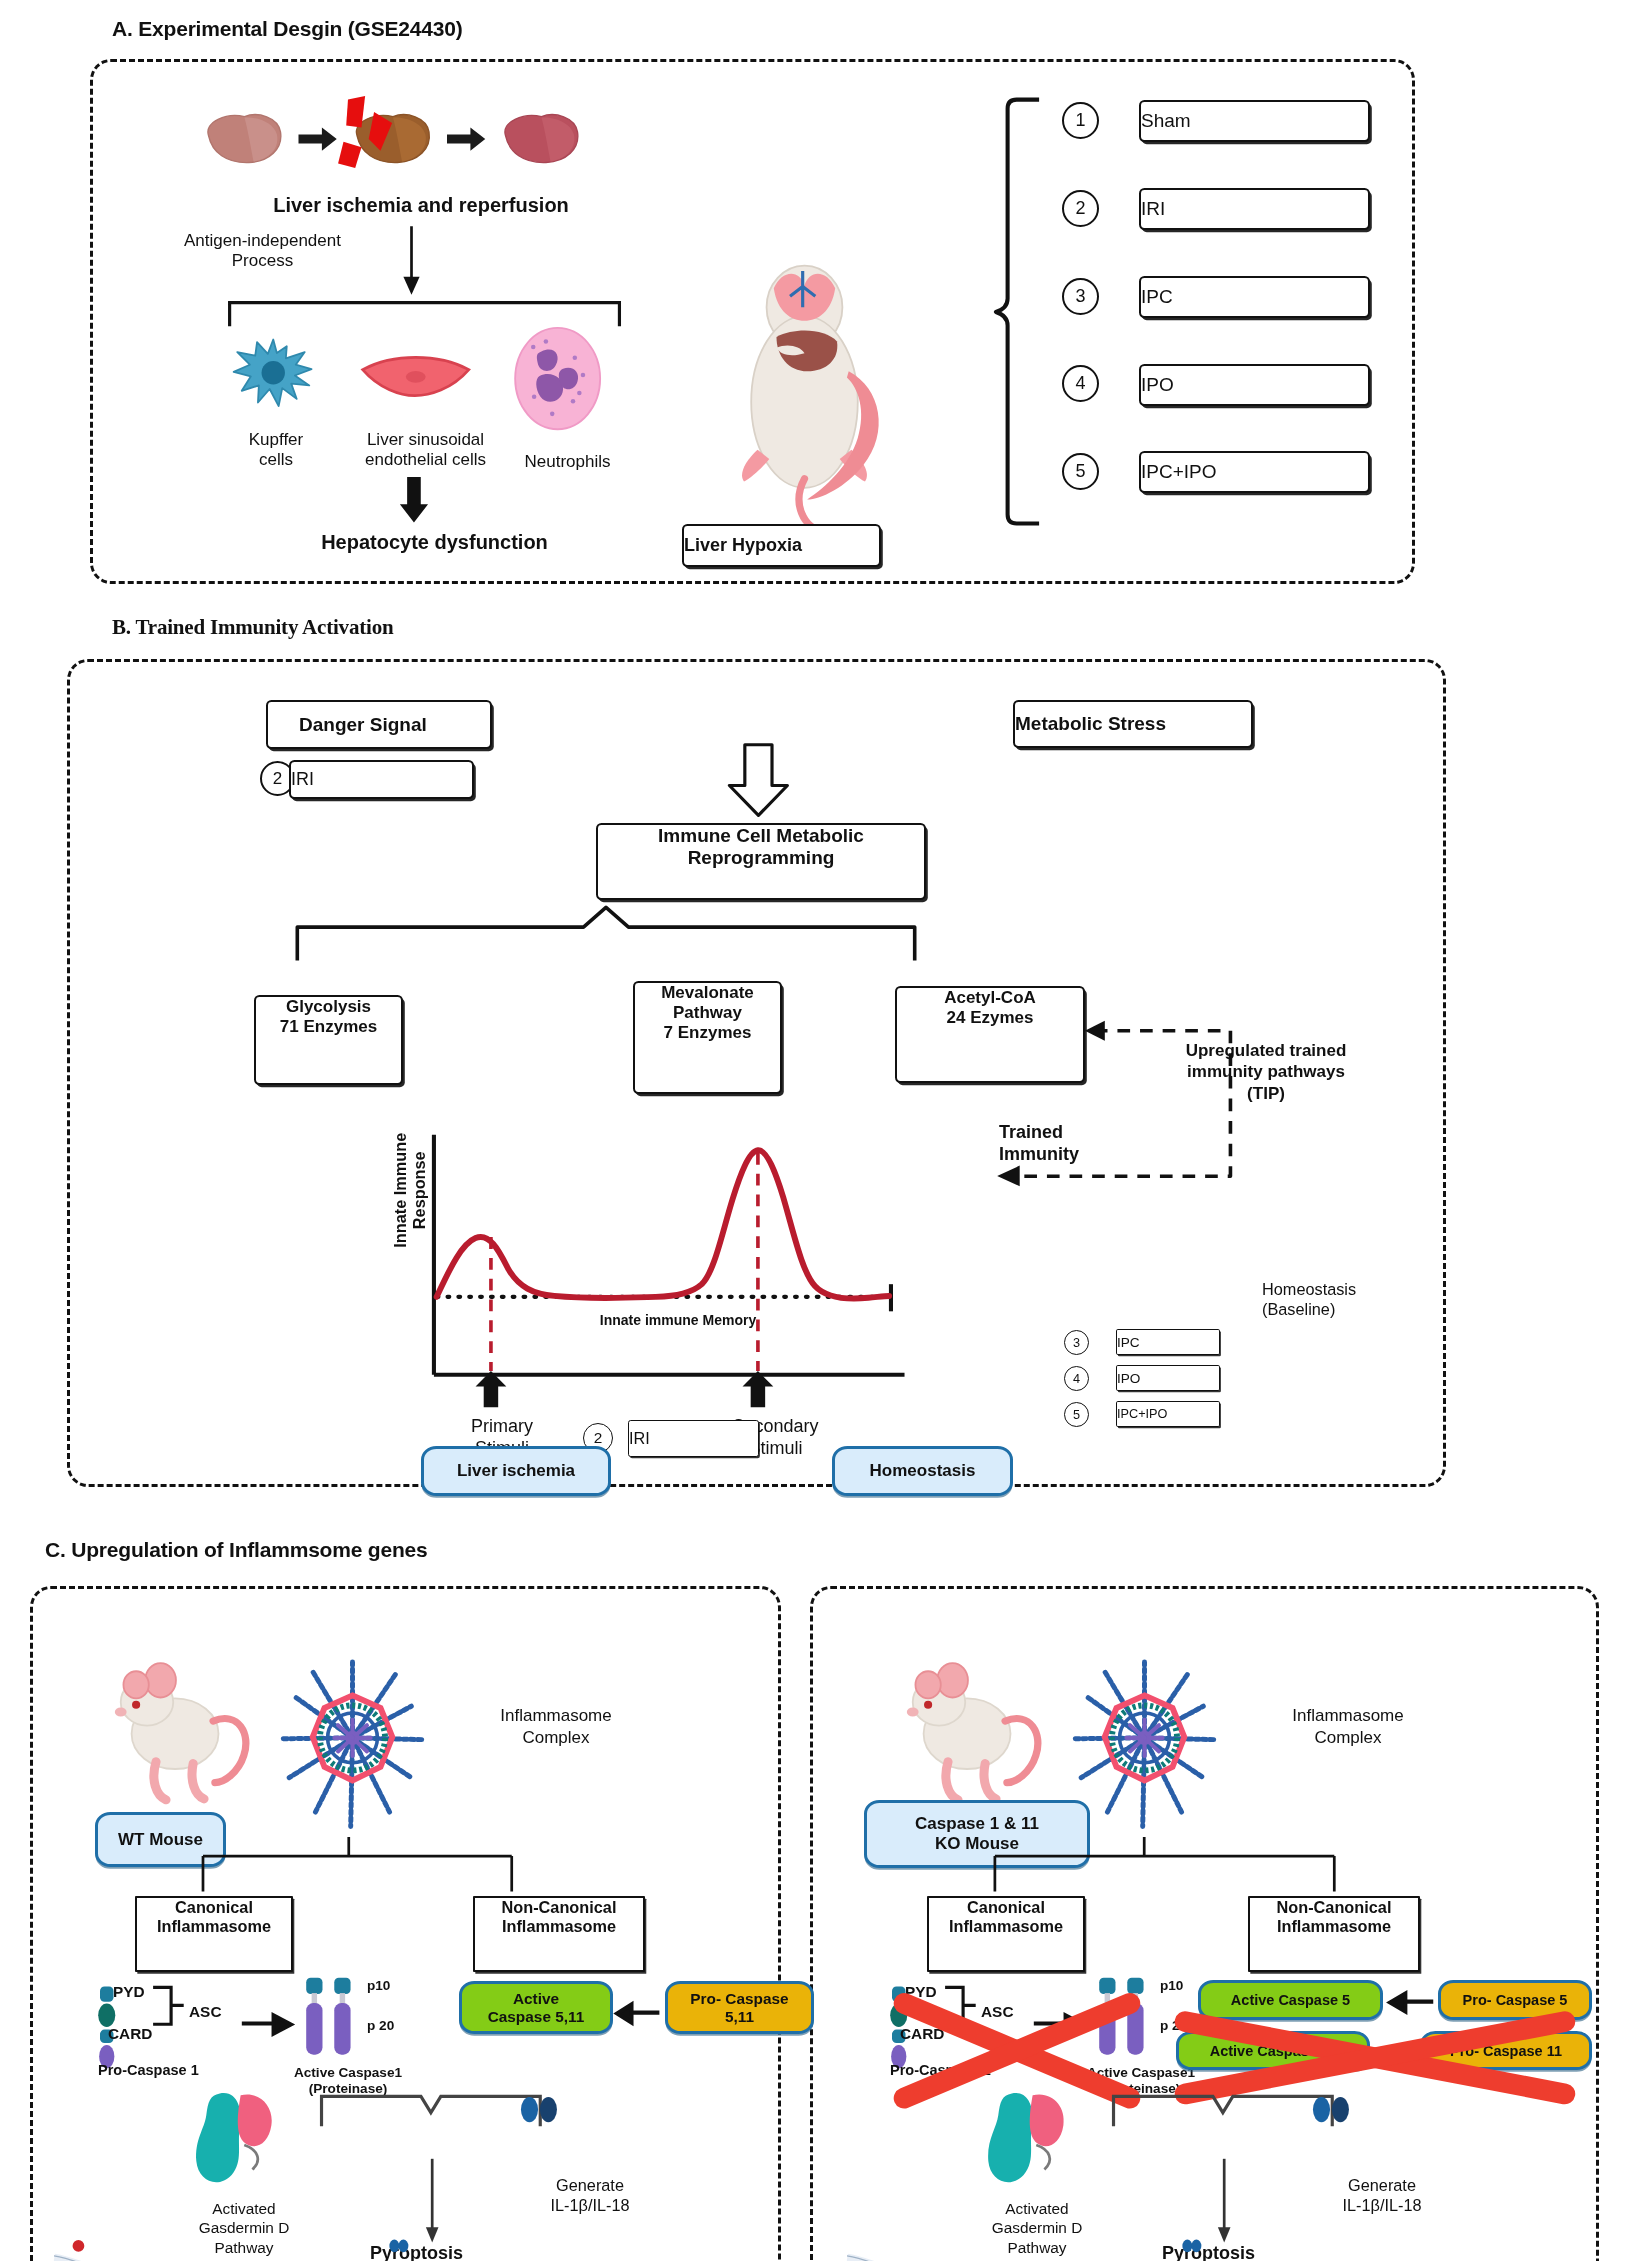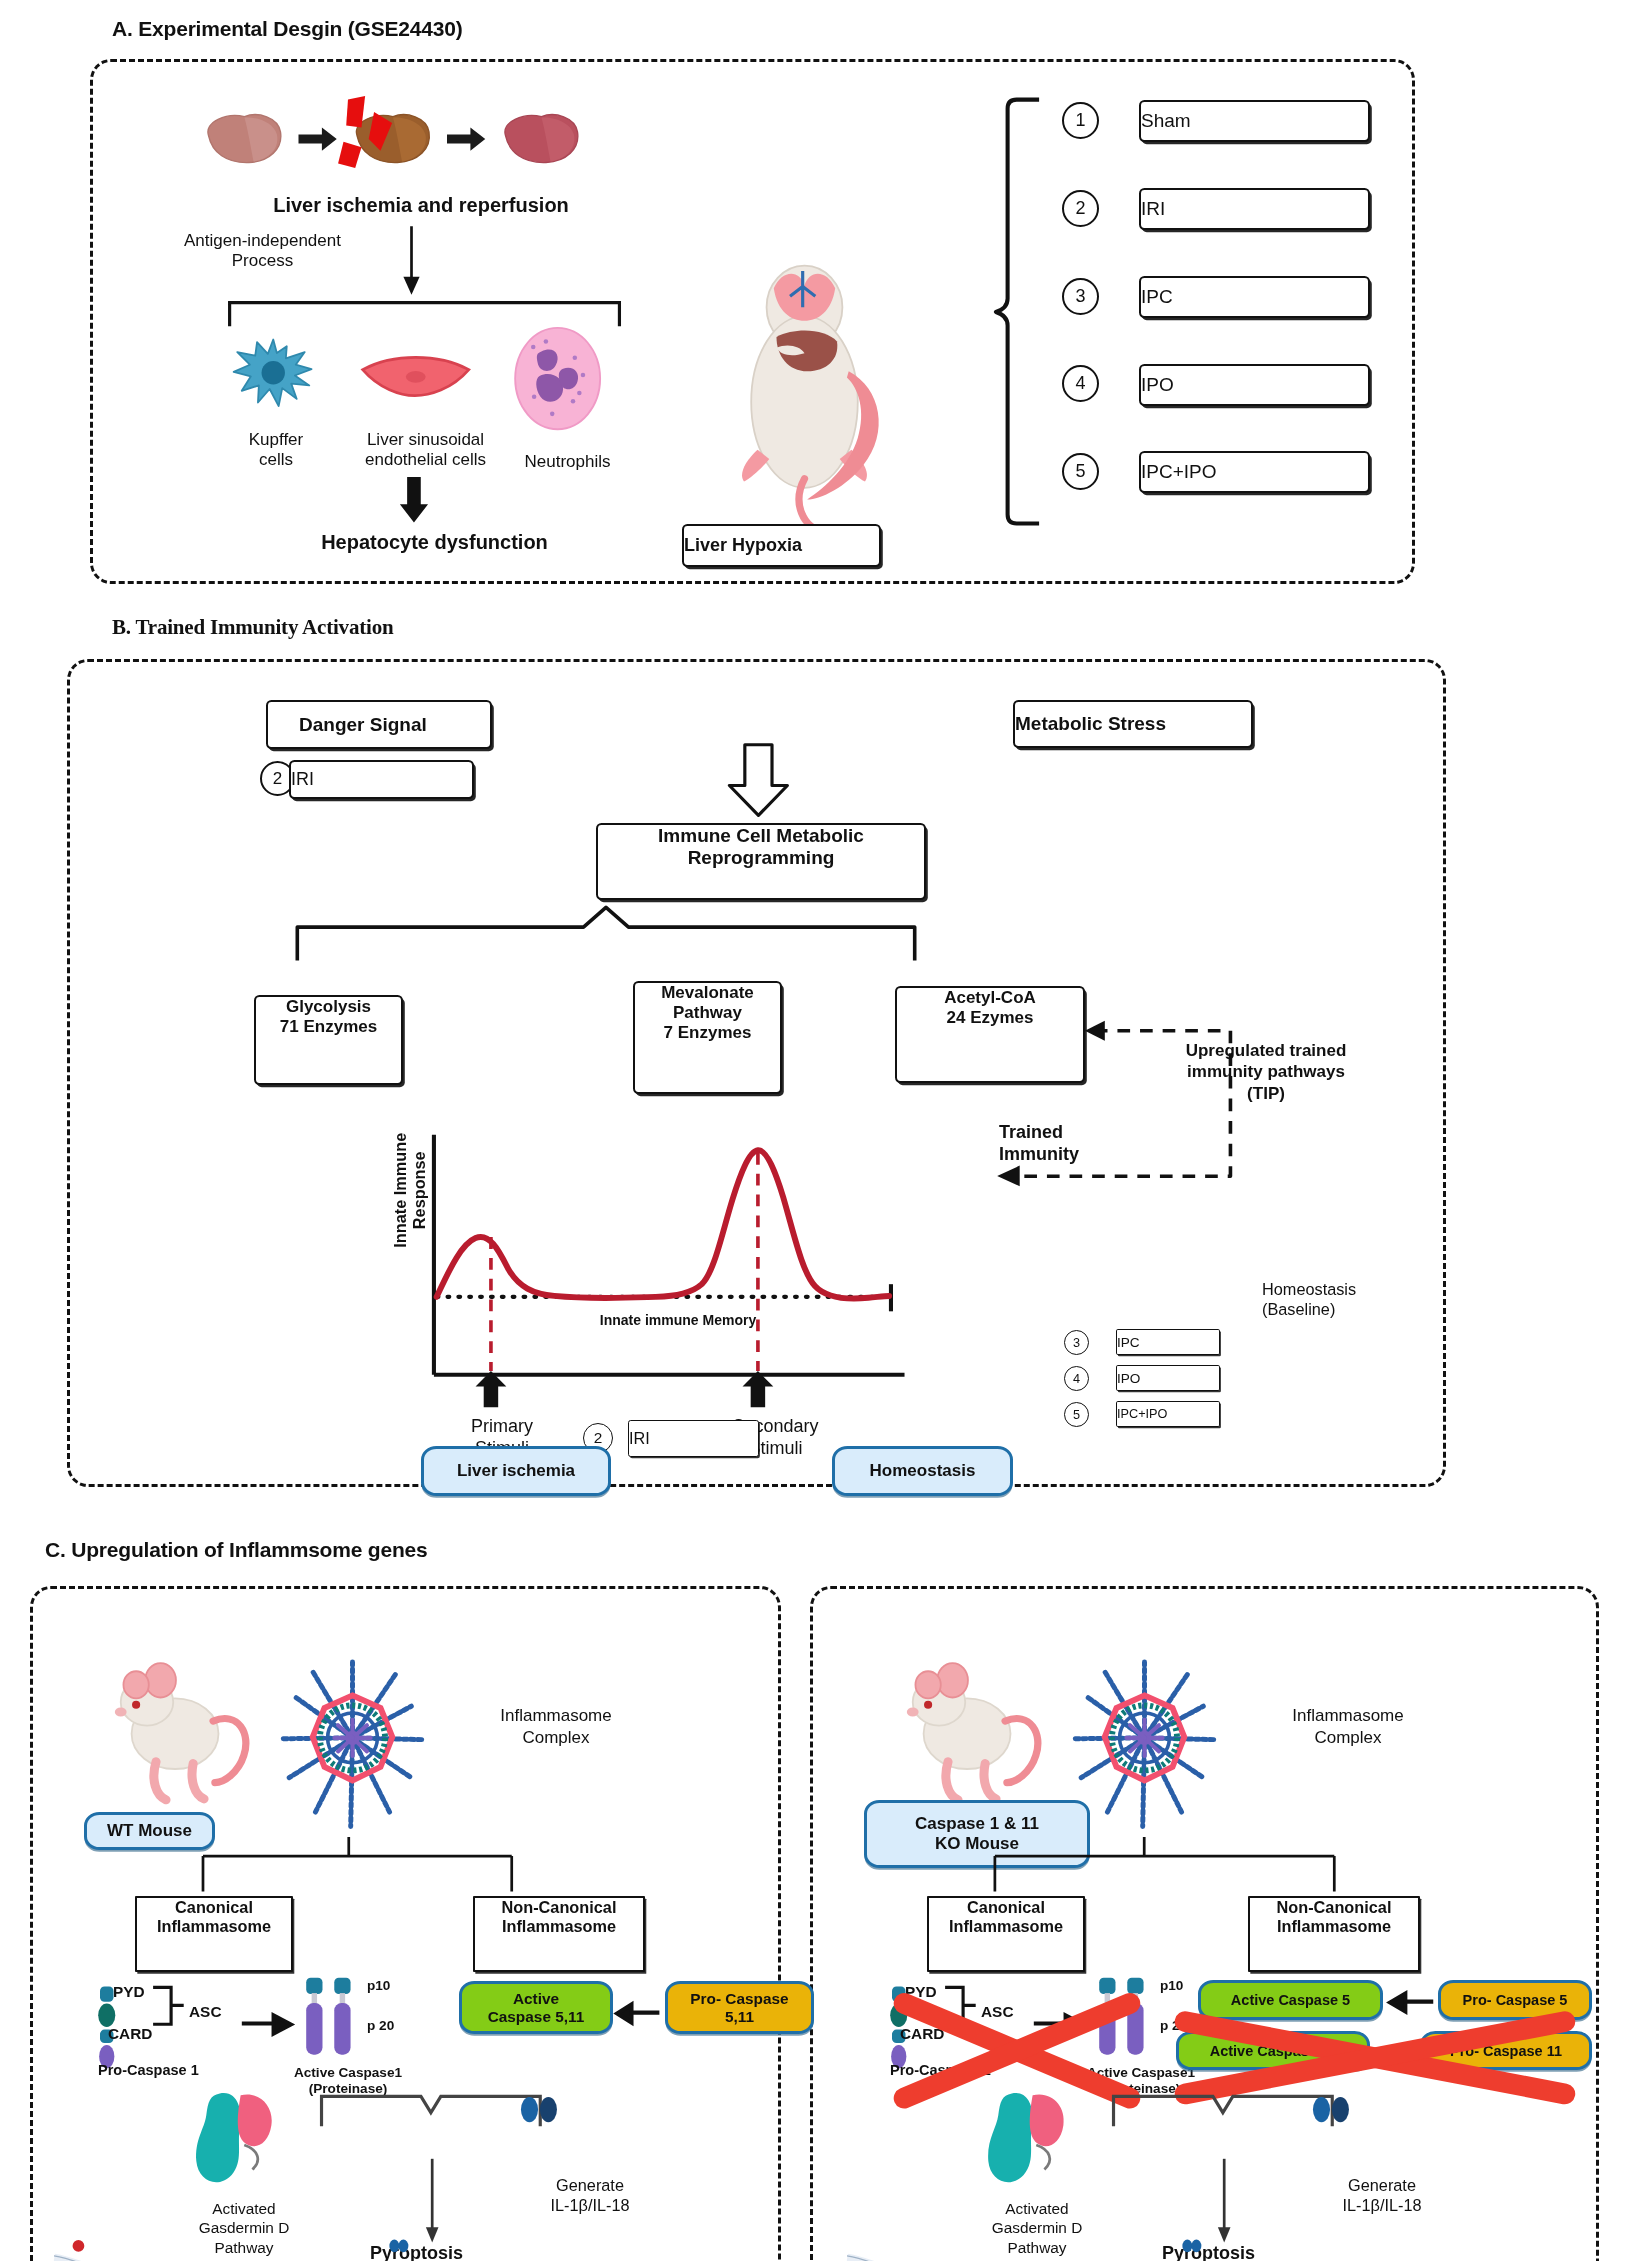--- a/index.html
+++ b/index.html
@@ -342,21 +342,21 @@
   <ellipse cx="86" cy="126" rx="58" ry="52" fill="#efe9e2" stroke="#ded7cd" stroke-width="4"></ellipse>
   <ellipse cx="116" cy="78" rx="34" ry="38" fill="#f2a8ad" stroke="#e88f95" stroke-width="4"></ellipse>
   <ellipse cx="62" cy="88" rx="28" ry="30" fill="#f2a8ad" stroke="#e88f95" stroke-width="4"></ellipse>
   <circle cx="62" cy="132" r="9" fill="#c0282b"></circle>
   <ellipse cx="28" cy="148" rx="13" ry="10" fill="#f1b3b6"></ellipse>
   <path d="M232,168 C288,146 316,196 300,244 C288,282 256,304 236,304" stroke="#ef8c94" stroke-width="16" fill="none" stroke-linecap="round"></path>
   <path d="M106,258 C94,298 106,332 128,342" stroke="#f2a8ad" stroke-width="20" fill="none" stroke-linecap="round"></path>
   <path d="M188,262 C180,300 192,332 212,340" stroke="#f2a8ad" stroke-width="20" fill="none" stroke-linecap="round"></path>
 </svg>
 
-<div class="pill" style="left:84px; top:1812px; width:131px; height:38px; font-size:17px;">
+<div class="pill" style="left:95px; top:1812px; width:131px; height:55px; font-size:17px;">
   <span>WT Mouse</span>
 </div>
 
 <svg style="left:262px; top:1642px;" width="181" height="199" viewBox="0 0 400 440">
   <g stroke="#2a5fa8" stroke-width="11" stroke-linecap="round" fill="none" stroke-dasharray="9 7">
     <line x1="200" y1="212" x2="200" y2="44"></line>
       <line x1="200" y1="212" x2="296" y2="70"></line>
     <line x1="200" y1="212" x2="330" y2="142"></line>
       <line x1="200" y1="212" x2="358" y2="216"></line>
     <line x1="200" y1="212" x2="330" y2="300"></line>

